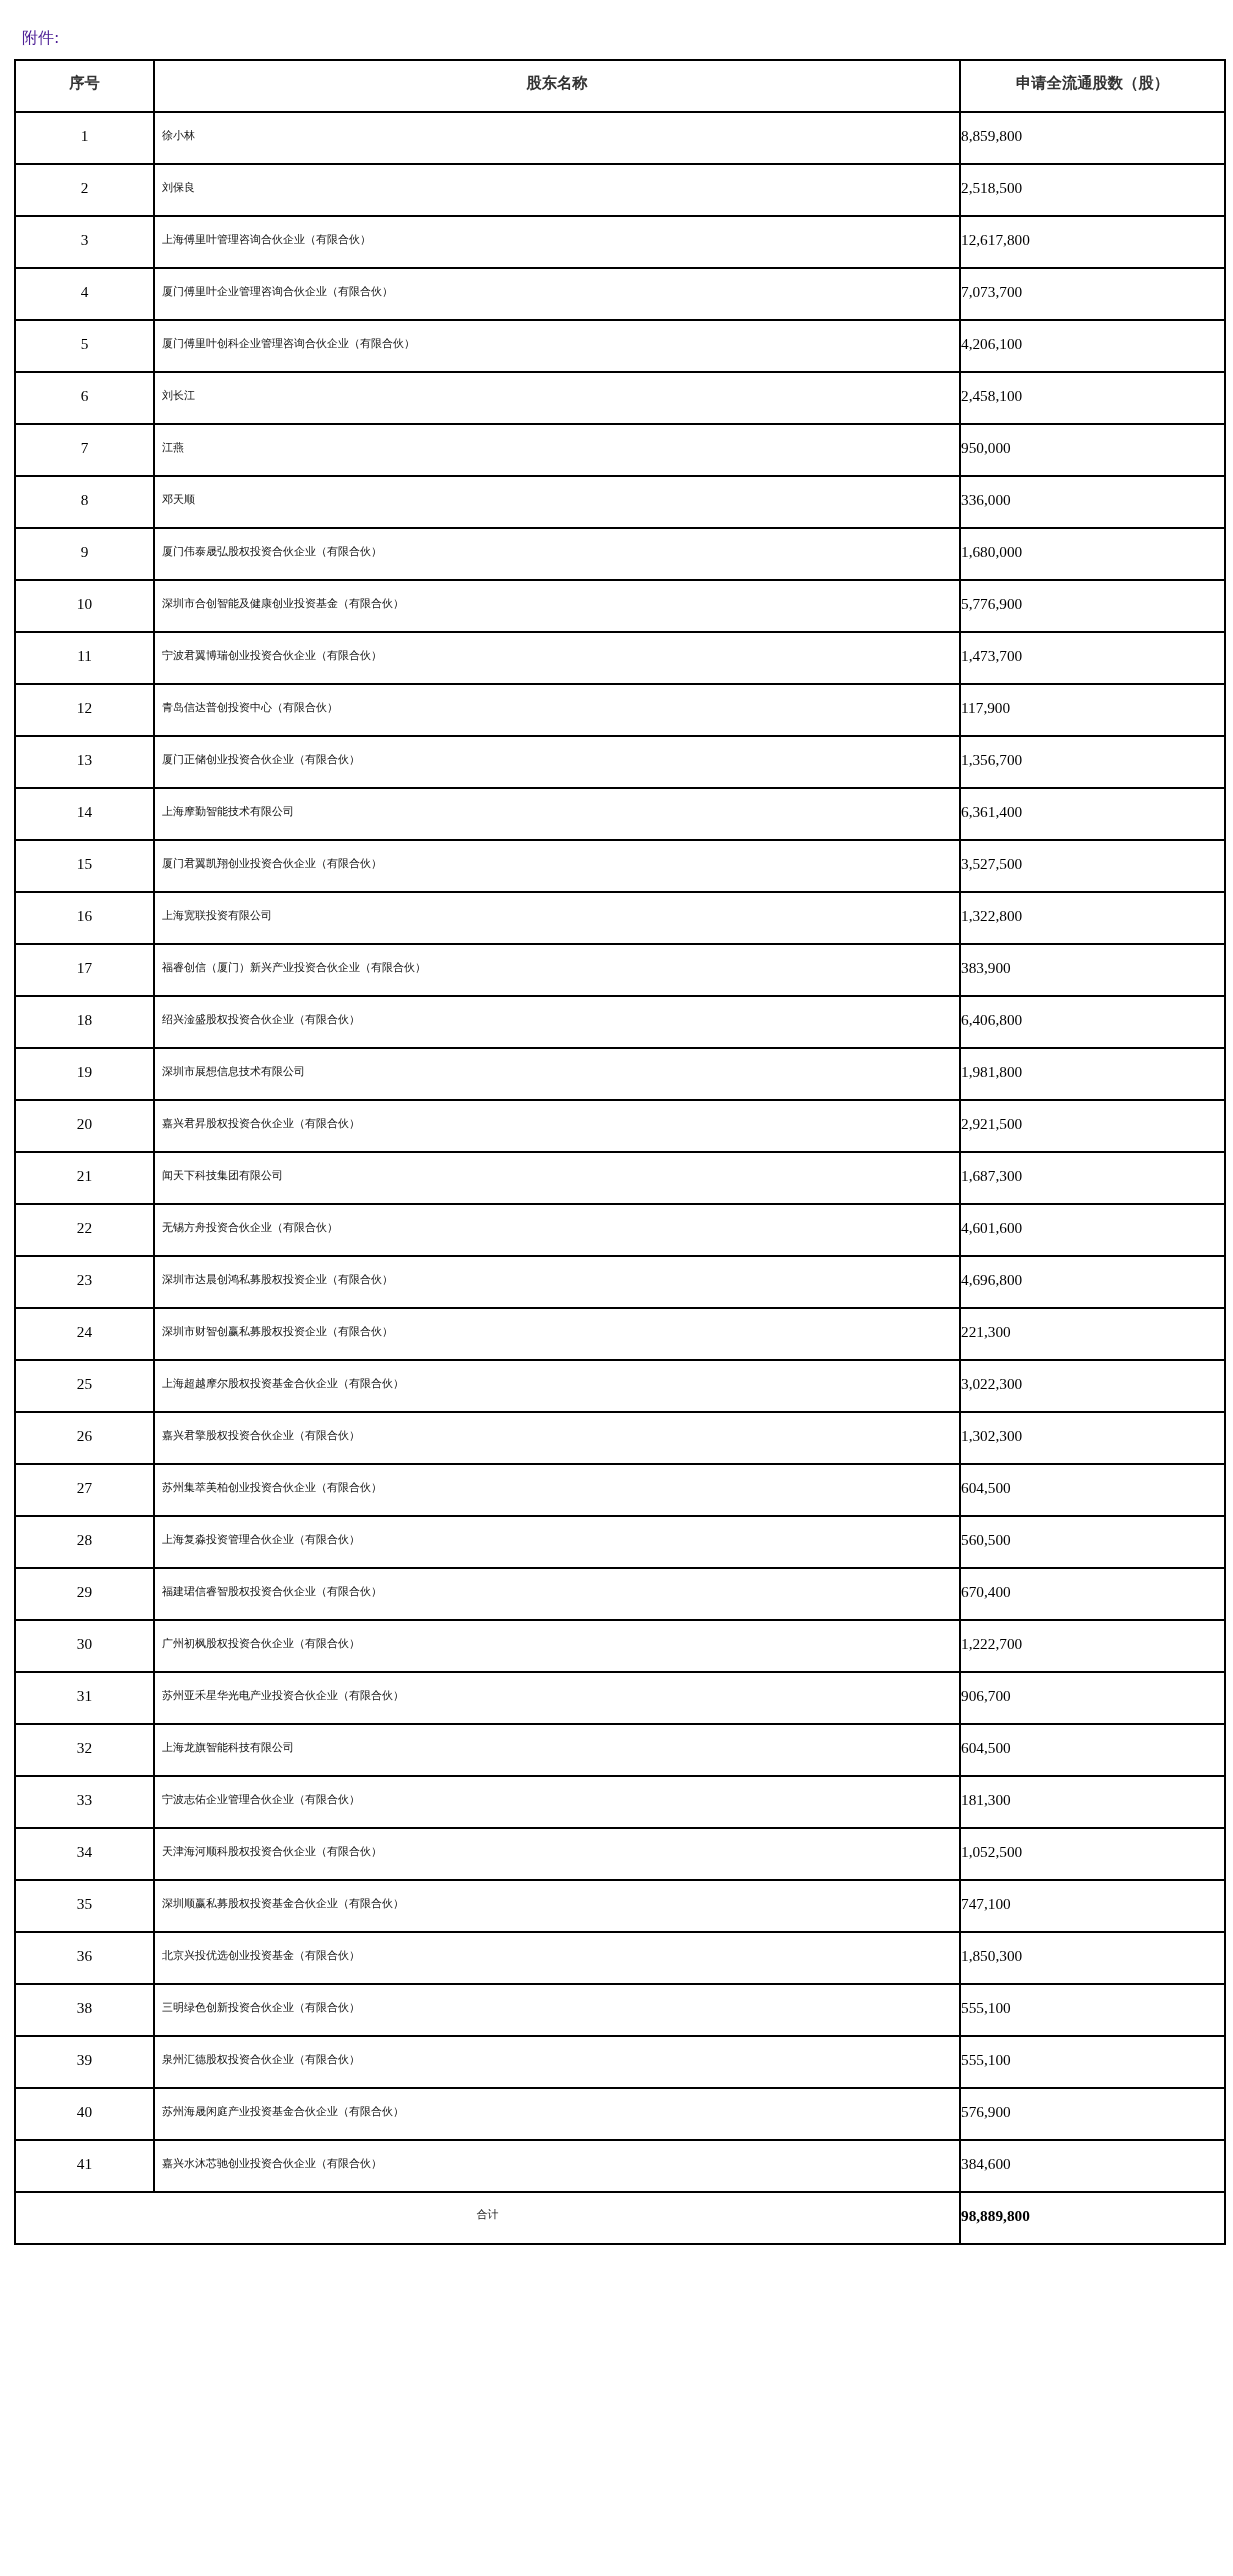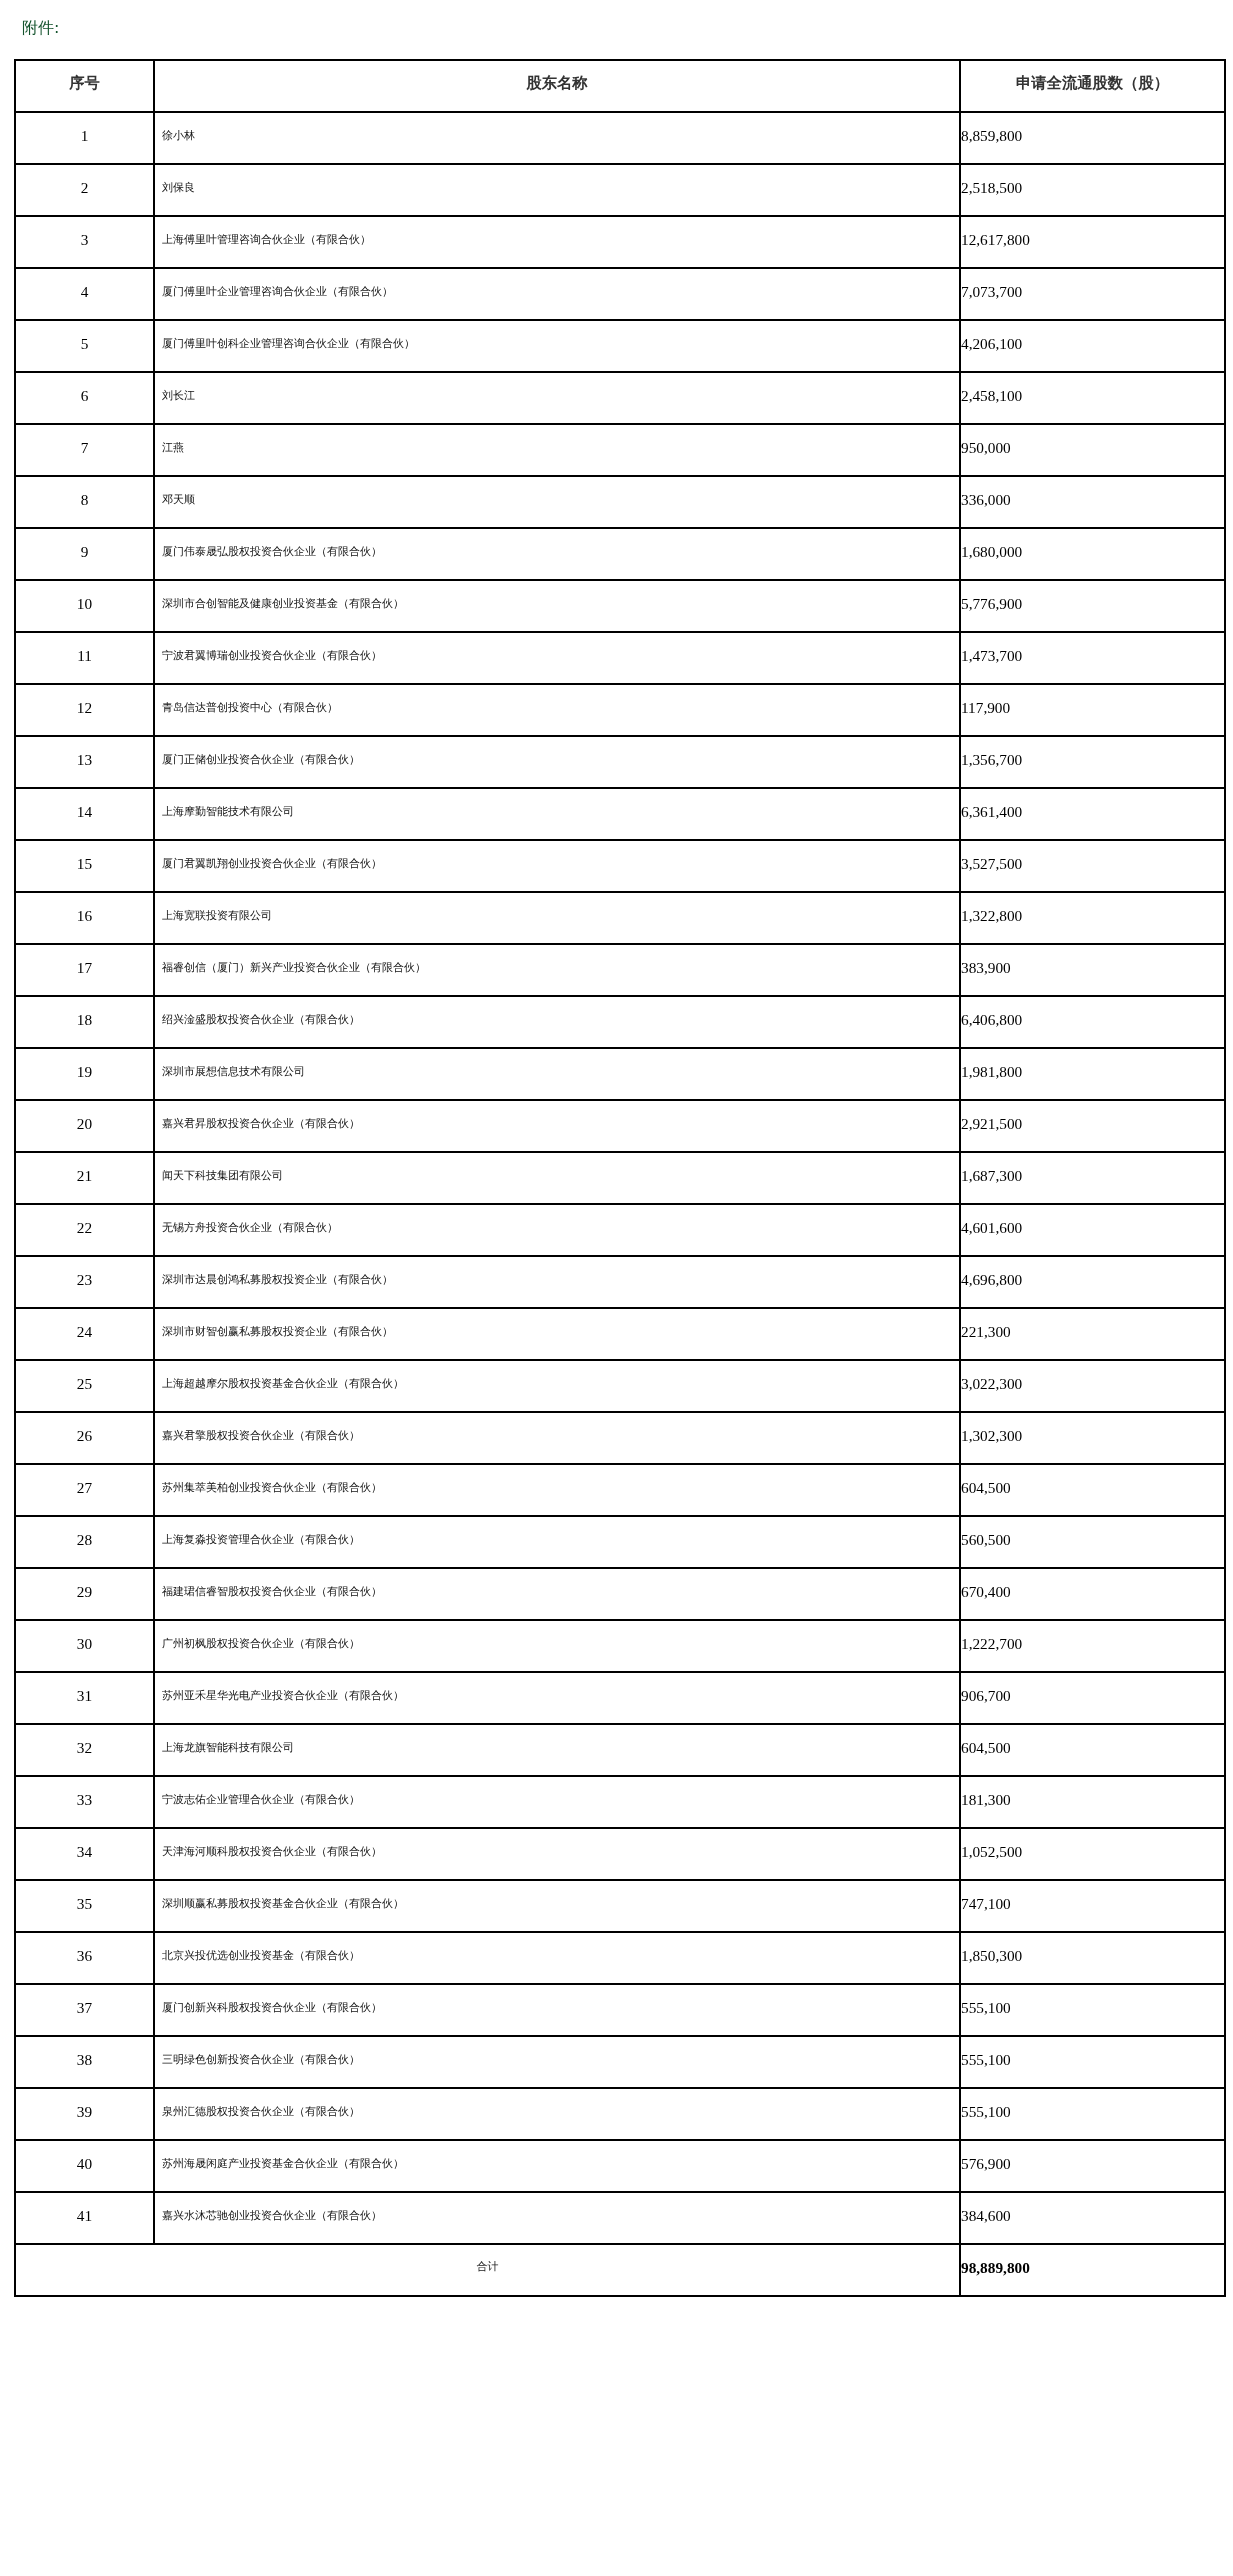--- a/index.html
+++ b/index.html
@@ -11,24 +11,24 @@
       width: 1233px;
       height: 2576px;
       position: relative;
       overflow: hidden;
       font-family: "DejaVu Sans", "Liberation Sans", sans-serif;
       color: #000000;
     }
     .attachment-label {
       position: absolute;
       left: 22px;
-      top: 17px;
+      top: 27px;
       font-size: 16px;
       line-height: 21px;
-      color: #14532d;
+      color: #4c1d95;
     }
     table.shareholders {
       position: absolute;
       left: 14px;
       top: 59px;
       width: 1211px;
       border-collapse: collapse;
       table-layout: fixed;
     }
     table.shareholders td,
@@ -282,25 +282,20 @@
         <td class="idx">35</td>
         <td class="name">深圳顺赢私募股权投资基金合伙企业（有限合伙）</td>
         <td class="shares">747,100</td>
       </tr>
       <tr>
         <td class="idx">36</td>
         <td class="name">北京兴投优选创业投资基金（有限合伙）</td>
         <td class="shares">1,850,300</td>
       </tr>
       <tr>
-        <td class="idx">37</td>
-        <td class="name">厦门创新兴科股权投资合伙企业（有限合伙）</td>
-        <td class="shares">555,100</td>
-      </tr>
-      <tr>
         <td class="idx">38</td>
         <td class="name">三明绿色创新投资合伙企业（有限合伙）</td>
         <td class="shares">555,100</td>
       </tr>
       <tr>
         <td class="idx">39</td>
         <td class="name">泉州汇德股权投资合伙企业（有限合伙）</td>
         <td class="shares">555,100</td>
       </tr>
       <tr>

